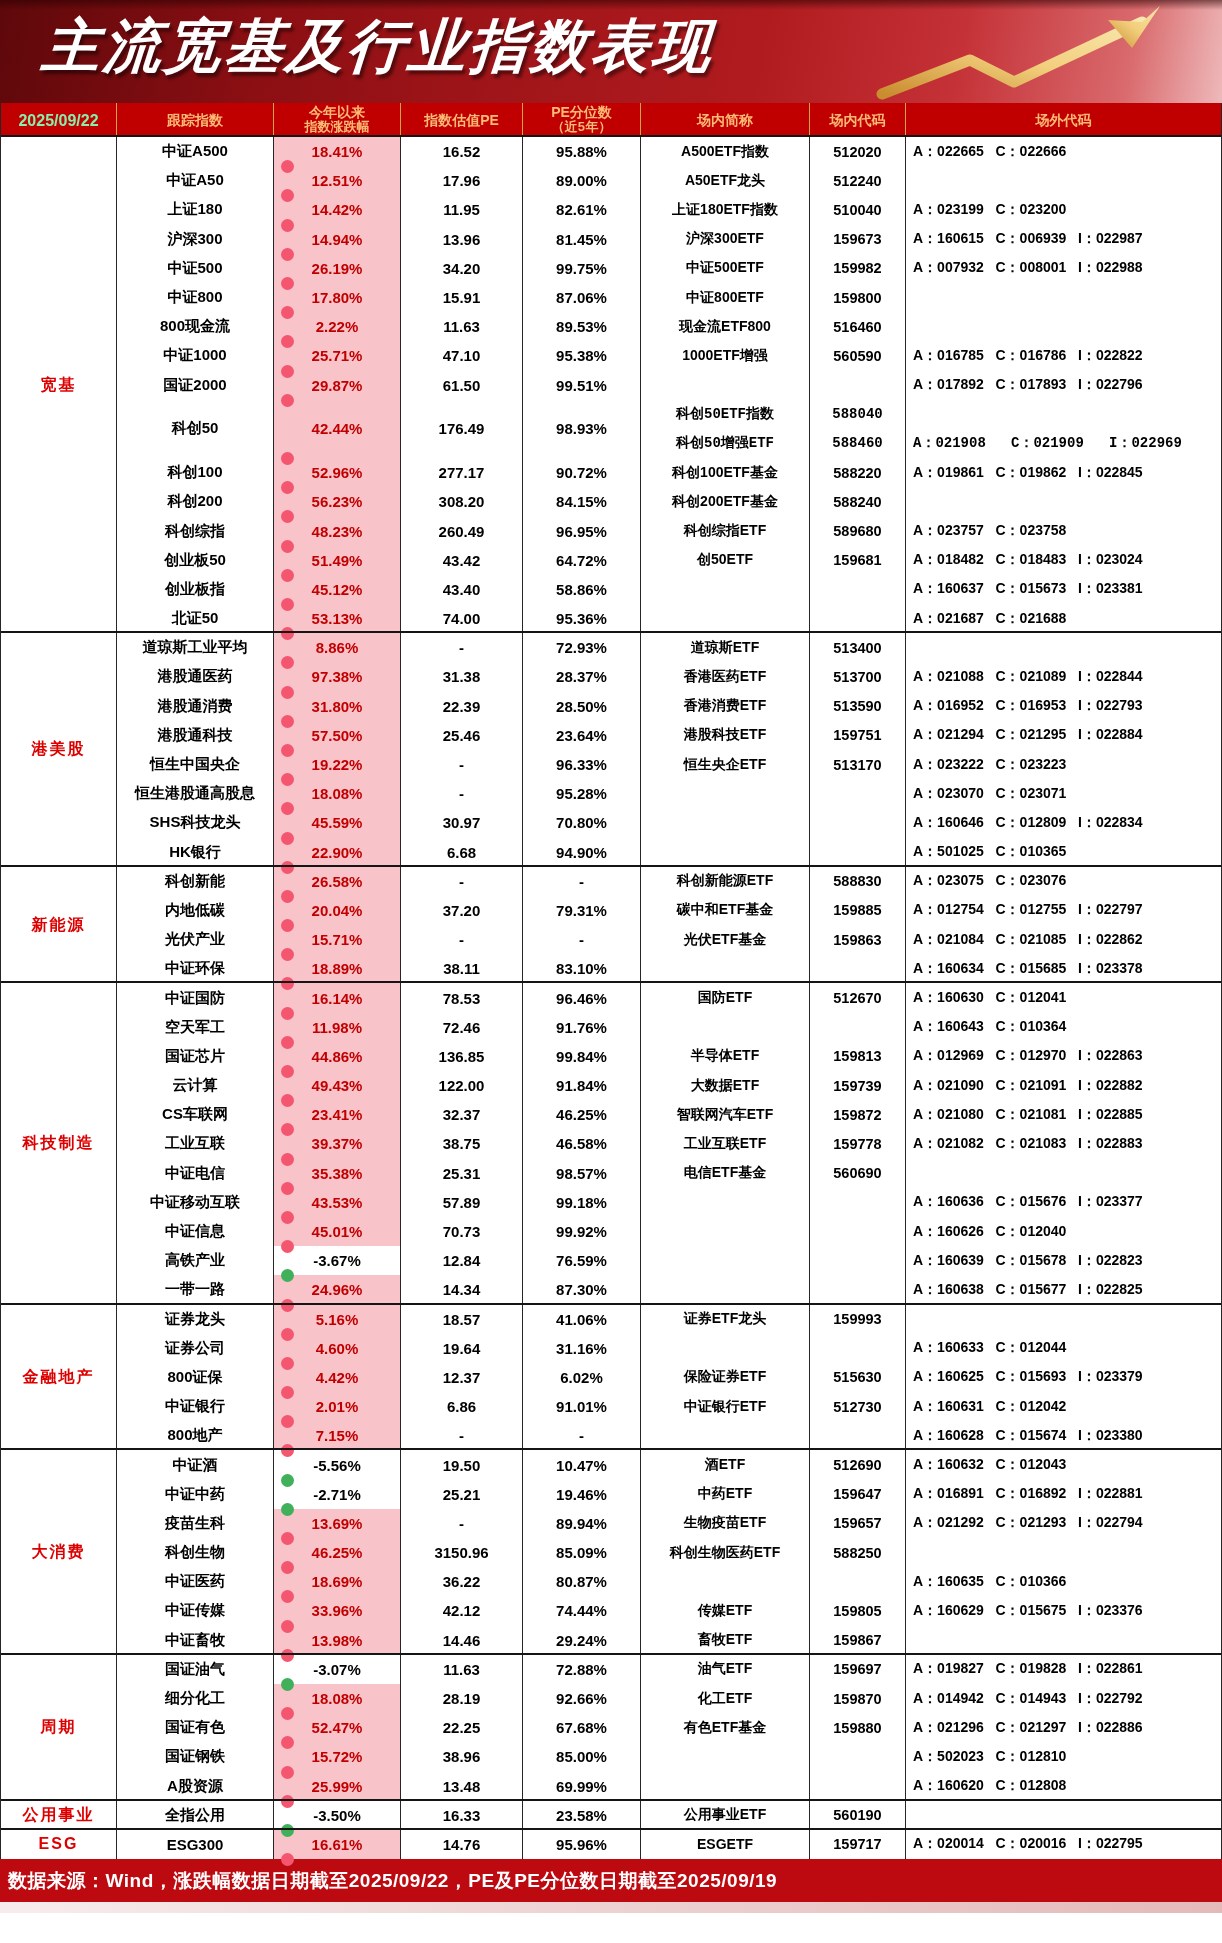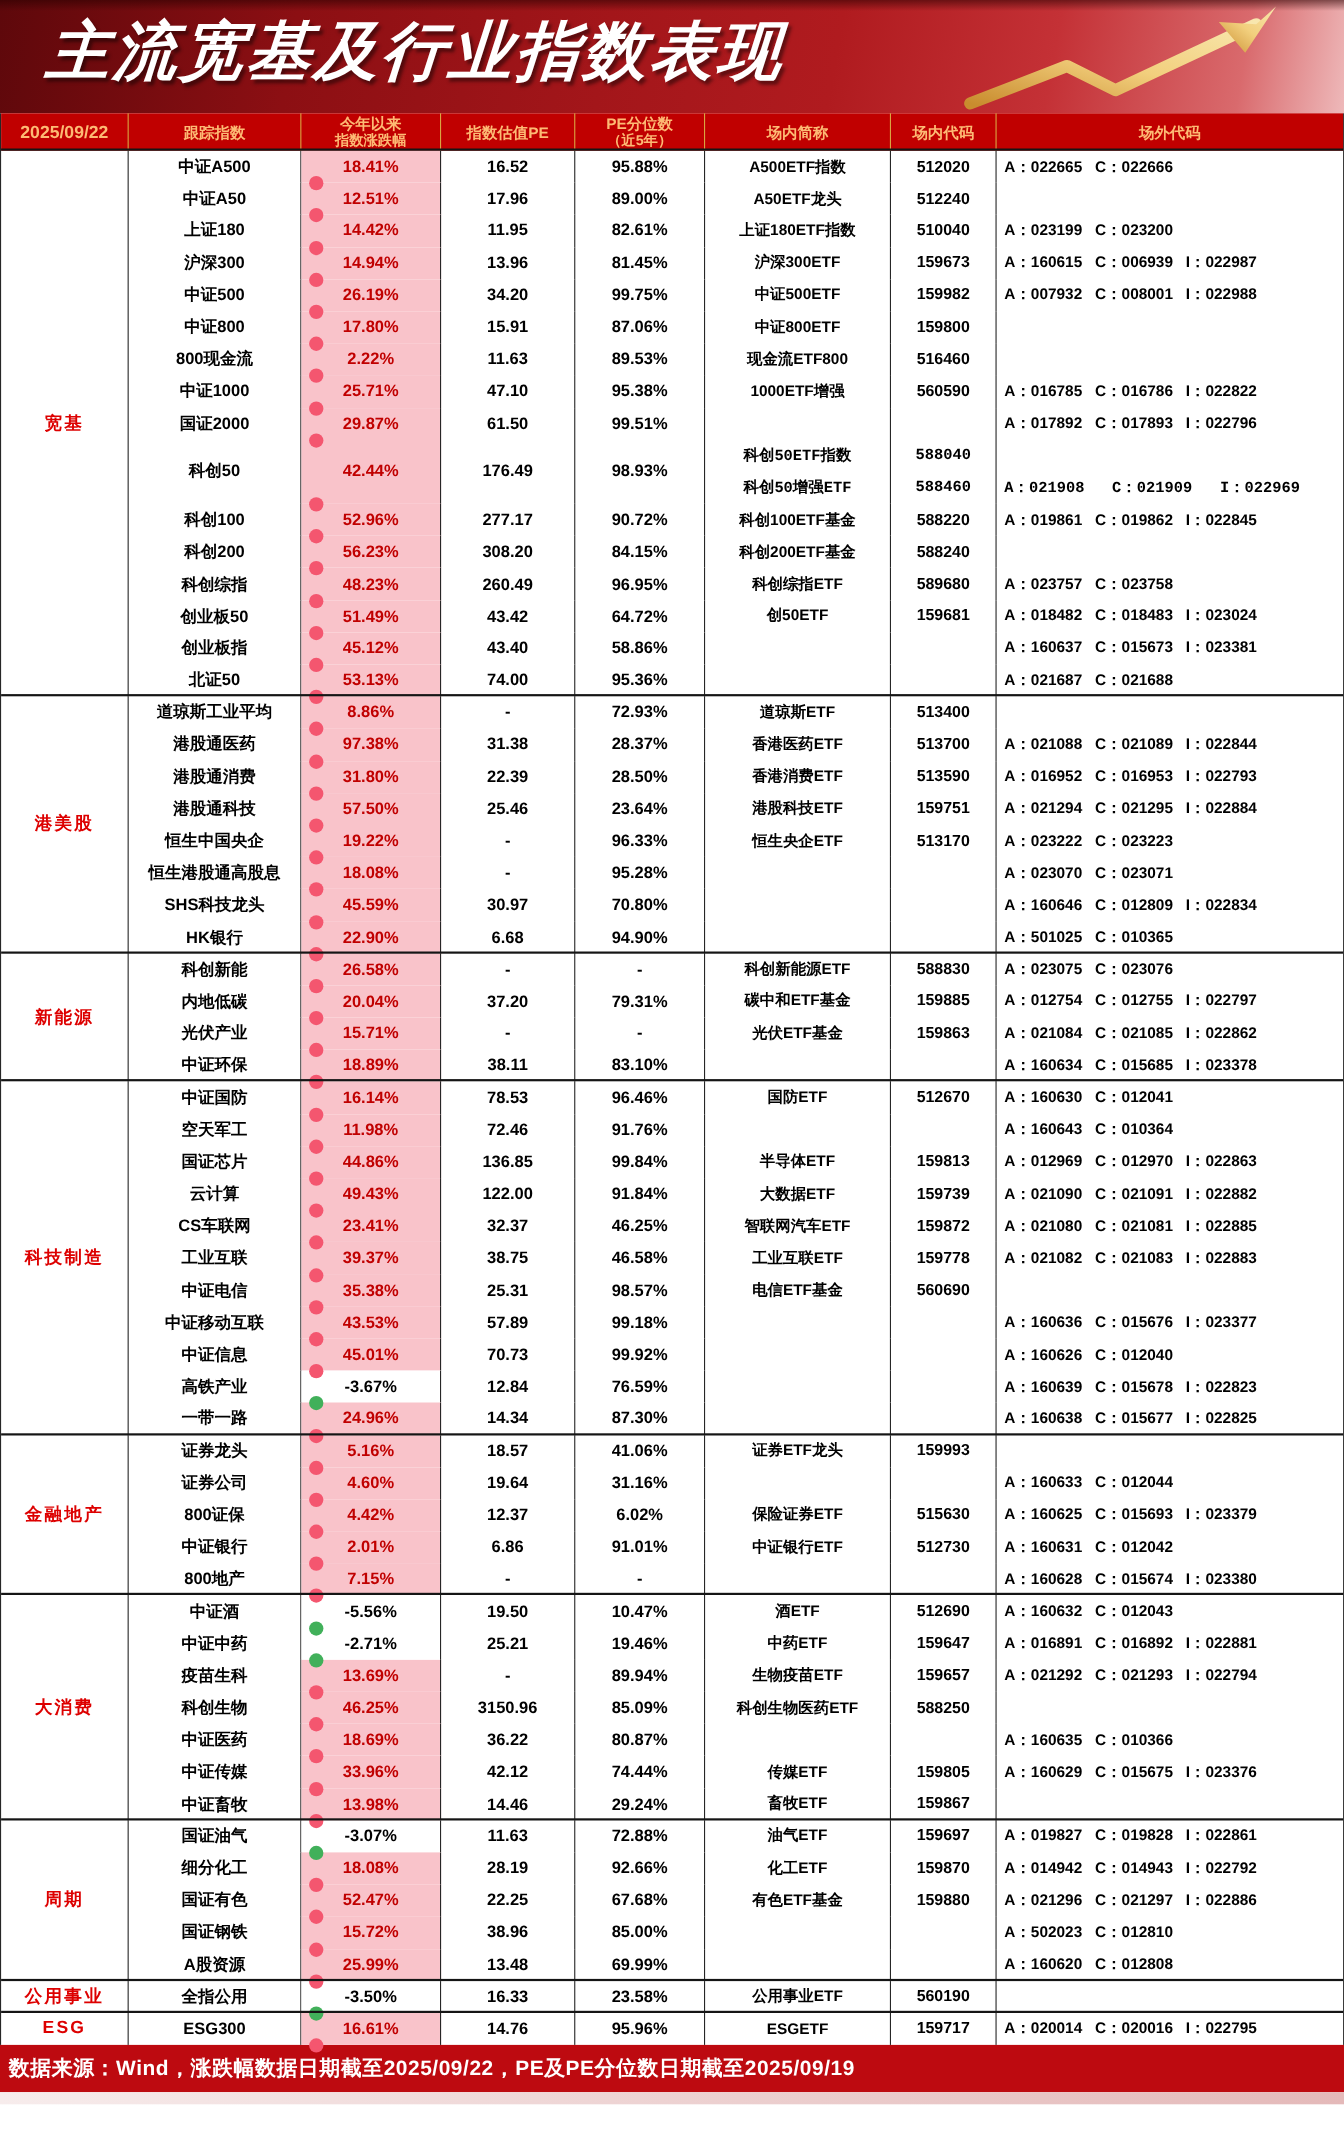--- a/index.html
+++ b/index.html
@@ -21,22 +21,22 @@
   
   .table-wrap { position:relative; width:1222px; border-left:1px solid #262626; border-right:1px solid #262626; }
   .header-row { position:relative; display:grid; width:100%; height:34px;
     grid-template-columns:116px 157px 127px 122px 118px 169px 96px 1fr;
     background:#c00000; }
   .header-row::after { content:""; position:absolute; left:0; right:0; bottom:0; height:2px; background:#151515; z-index:4; }
   .hcell { display:flex; flex-direction:column; align-items:center; justify-content:center;
     color:#fdba74; font-weight:bold; font-size:14px; line-height:15px;
     border-right:1px solid #d9a441; text-align:center; }
   .hcell:last-child { border-right:none; }
-  .hcell.date { color:#fdba74; font-size:16px; }
-  .hcell .l2 { font-size:13px; }
+  .hcell.date { color:#86efac; font-size:16px; }
+  .hcell .l2 { font-size:13px;font-family:Liberation Mono, monospace; }
 
   
   .section { position:relative; display:flex; width:100%; }
   .section::after { content:""; position:absolute; left:0; right:0; bottom:0; height:2px; background:#151515; z-index:3; }
   .section:last-child::after { height:0; }
   .cat { width:116px; display:flex; align-items:center; justify-content:center;
     color:#dd0000; font-weight:bold; font-size:16px; letter-spacing:2px;
     border-right:1px solid #262626; text-align:center; }
   .rows { flex:1; display:flex; flex-direction:column; }
   .row { display:grid; grid-template-columns:157px 127px 122px 118px 169px 96px 1fr; width:100%; }

